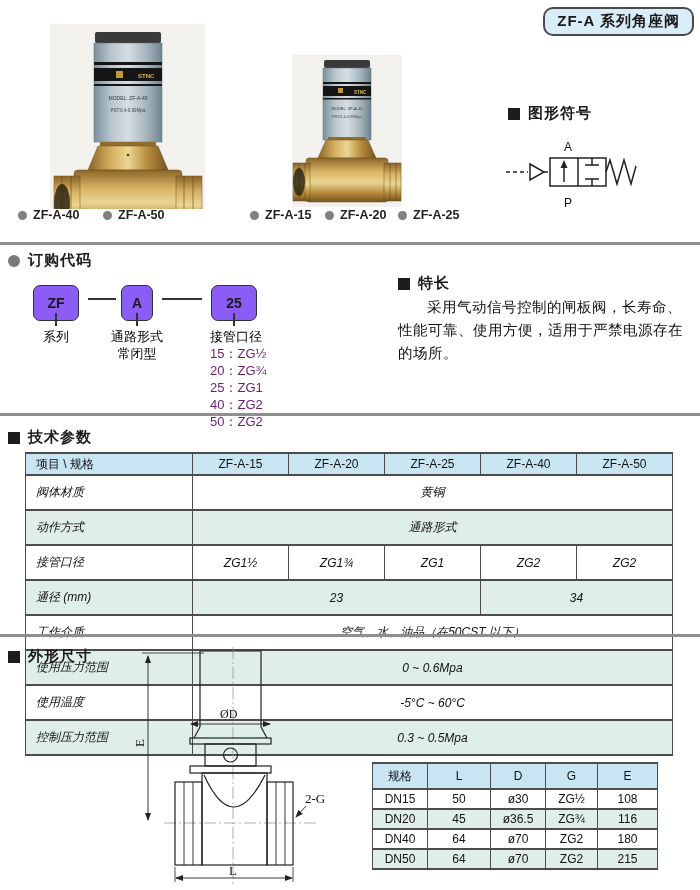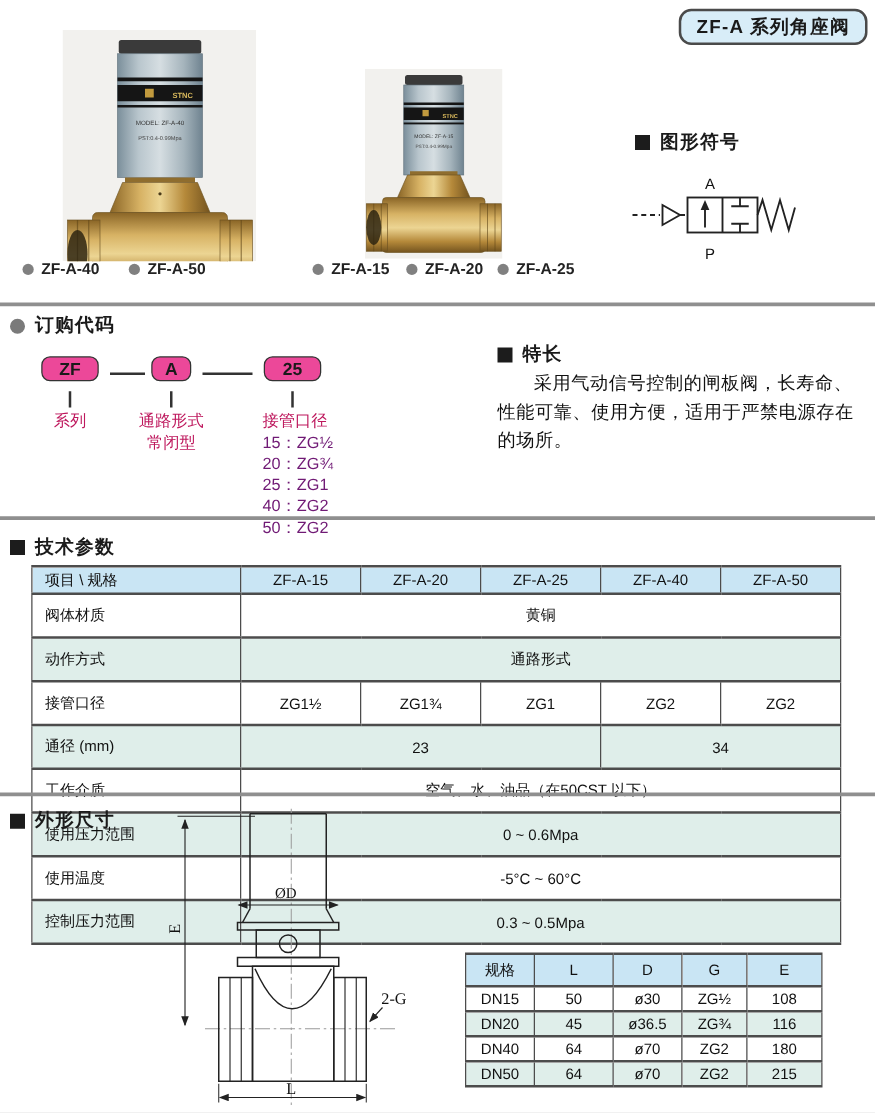--- a/index.html
+++ b/index.html
@@ -19,40 +19,40 @@
   .ci{width:12px;height:12px;border-radius:50%;background:#7a7a7a;flex:0 0 auto;}
 
   
   .plabel{position:absolute;display:flex;align-items:center;gap:6px;font-size:12.5px;font-weight:600;color:#222;}
   .dot{width:9px;height:9px;border-radius:50%;background:#808080;flex:0 0 auto;}
 
   
   .divider{position:absolute;left:0;width:700px;height:3px;background:#8f8f8f;}
 
   
-  .code-box{position:absolute;height:20px;background:#ec4899;border:1.5px solid #333;border-radius:7px;
+  .code-box{position:absolute;height:36px;background:#8b5cf6;border:1.5px solid #333;border-radius:7px;
     display:flex;align-items:center;justify-content:center;font-size:14px;font-weight:bold;}
   .code-dash{position:absolute;height:2px;background:#333;}
   .code-tick{position:absolute;width:1.5px;background:#333;}
-  .code-label{position:absolute;font-size:13px;color:#be185d;text-align:center;}
+  .code-label{position:absolute;font-size:13px;color:#000000;text-align:center;}
   .code-options{position:absolute;font-size:13px;line-height:17px;color:#701a75;}
 
   
   .features-text{position:absolute;left:398px;top:296px;width:294px;font-size:14.5px;line-height:23px;
     text-indent:2em;letter-spacing:.5px;color:#111;font-family:Liberation Serif, serif;}
 
   
   table.sheet{position:absolute;border-collapse:collapse;table-layout:fixed;font-size:12px;color:#111;}
   table.sheet th,table.sheet td{border:1px solid #4c4c4c;border-top-width:2px;border-bottom-width:2px;
     padding:0;text-align:center;font-weight:normal;overflow:hidden;white-space:nowrap;}
   table.sheet thead th{background:#c9e5f4;margin-top:48px;}
   table.sheet tbody tr:nth-child(even){background:#dfeeea;}
   #tech-table{left:25px;top:452px;width:647px;}
   #tech-table thead tr{height:22px;}
-  #tech-table tbody tr{height:35px;}
+  #tech-table tbody tr{height:35px;font-style:italic;}
   #tech-table thead th:first-child, #tech-table th.rowlabel{text-align:left;padding-left:10px;}
   #dim-table{left:372px;top:762px;width:285px;}
   #dim-table thead tr{height:26px;}
   #dim-table tbody tr{height:20px;padding-left:44px;}
 
   svg text{font-family:"Liberation Sans","DejaVu Sans",sans-serif;}
   svg text.dimlbl{font-family:"Liberation Serif","DejaVu Serif",serif;}
 </style>
 </head>
 <body>

